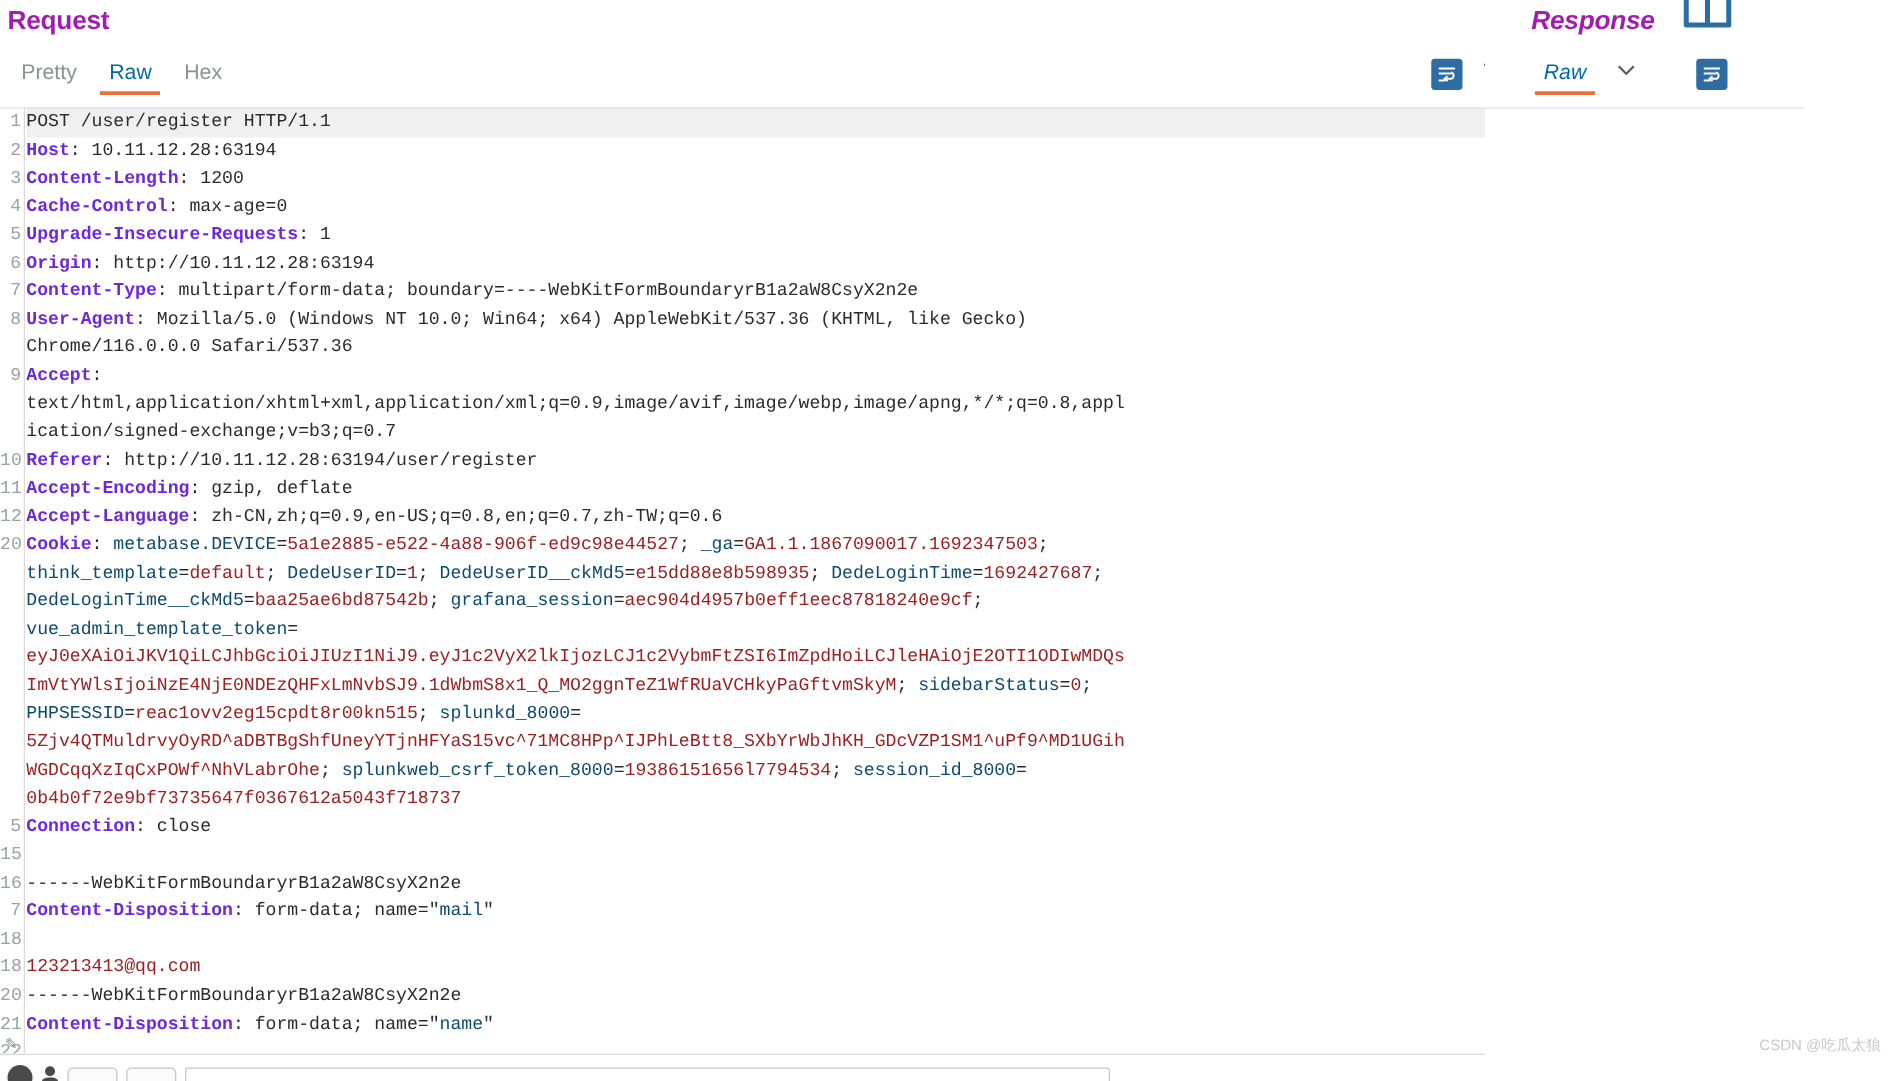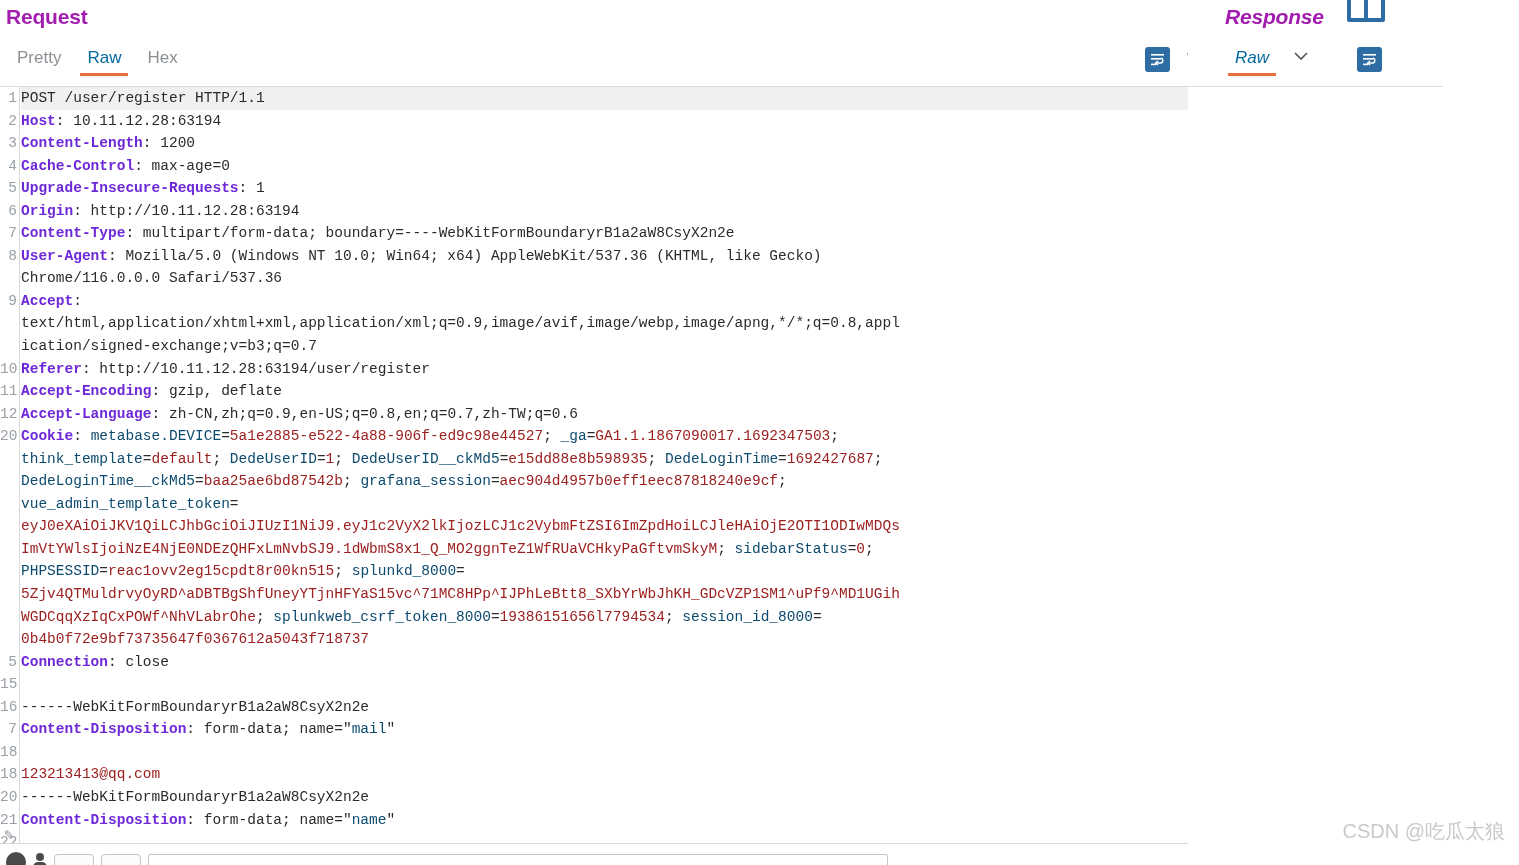--- a/index.html
+++ b/index.html
@@ -214,21 +214,21 @@
     width: 12px; height: 12px;
     color: #8a8f94;
     font-size: 12px;
     line-height: 12px;
   }
 
   
   #watermark {
     position: absolute;
     right: 14px; bottom: 20px;
-    font-size: 20px;
+    font-size: 12px;
     color: #c9c9c9;
     font-family: "Liberation Sans", sans-serif;
     white-space: nowrap;
     pointer-events: none;
   }
 </style>
 </head>
 <body>
 
 <div id="app">

